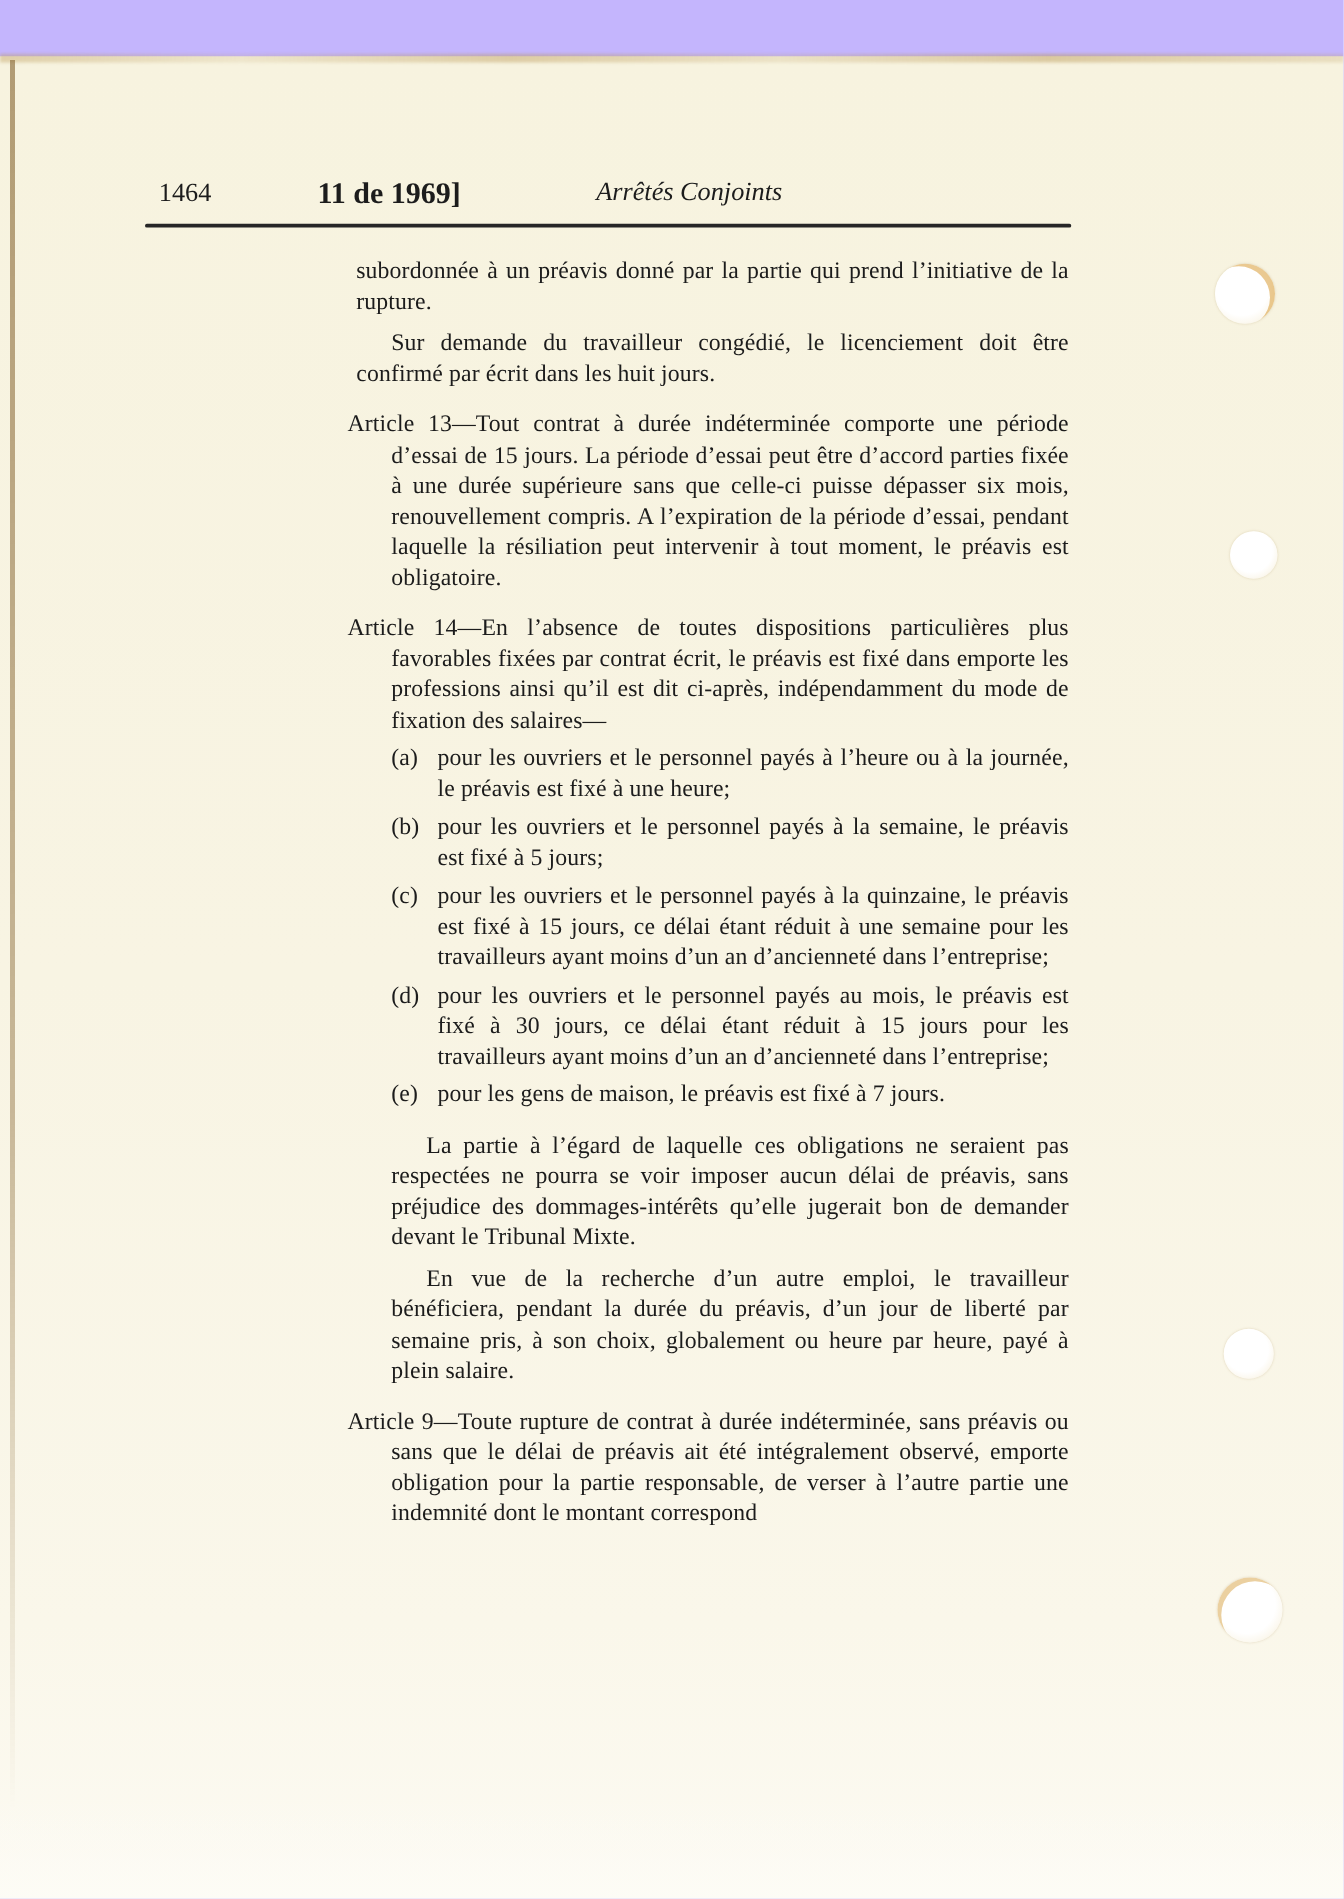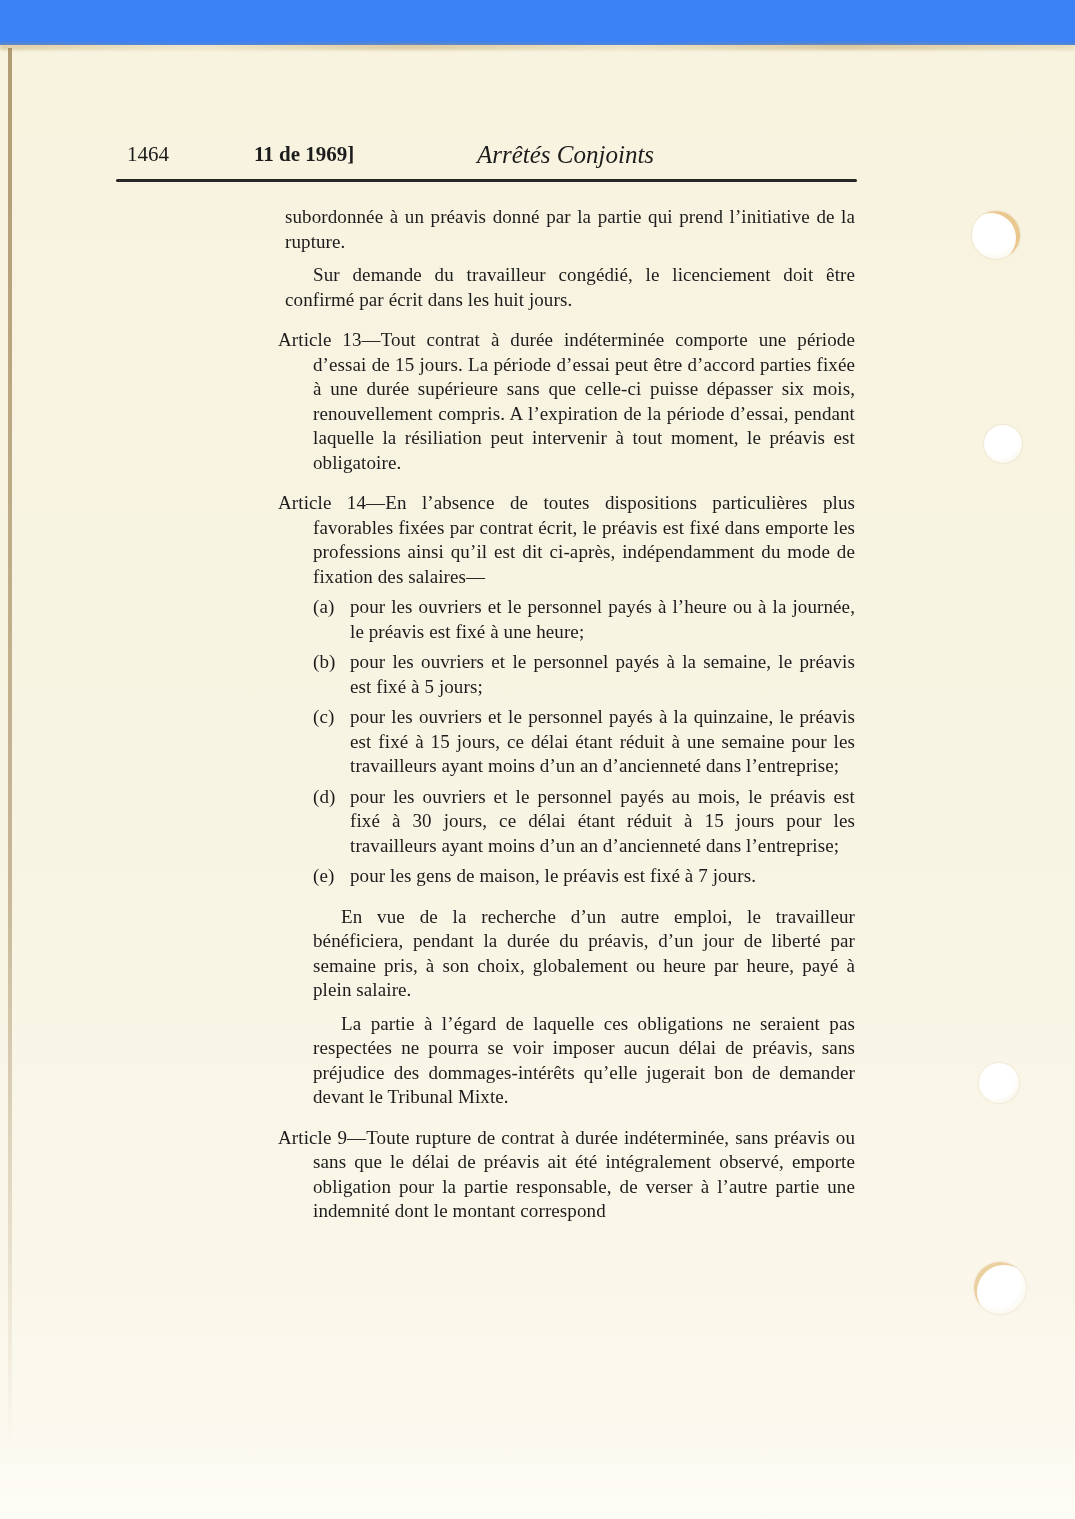--- a/index.html
+++ b/index.html
@@ -1,19 +1,19 @@
 <!DOCTYPE html>
 <html><head>
 <meta charset="utf-8">
 <style>
   html, body { margin:0; padding:0; }
   .canvas {
     position:relative;
     width:1075px; height:1519px;
-    background:#3b82f6;
+    background:#c4b5fd;
     overflow:hidden;
     font-family:"Liberation Serif", serif;
     color:#1c1c1c;
   }
   
   .page {
     position:absolute; left:0; top:45px; right:0; bottom:0;
     background:linear-gradient(180deg,#f7f3df 0%,#f8f4e3 50%,#faf7ea 85%,#fcfaf2 100%);
   }
   .top-edge {
@@ -29,22 +29,22 @@
     background:linear-gradient(180deg, rgba(140,108,58,.65) 0%, rgba(140,108,58,.45) 60%, rgba(140,108,58,0) 100%);
     filter:blur(.6px);
   }
   .bottom-fade {
     position:absolute; left:0; bottom:0; width:100%; height:80px;
     background:linear-gradient(180deg, rgba(253,252,246,0), rgba(253,252,246,.85));
     pointer-events:none;
   }
   
   .hdr-pageno   { position:absolute; left:127px; top:142px; font-size:21px; }
-  .hdr-issue    { position:absolute; left:254px; top:142px; font-size:21px; font-weight:bold; }
-  .hdr-title    { position:absolute; left:477px; top:141px; font-size:25px; font-style:italic; }
+  .hdr-issue    { position:absolute; left:254px; top:142px; font-size:24px; font-weight:bold; }
+  .hdr-title    { position:absolute; left:477px; top:141px; font-size:21px; font-style:italic; }
   .hdr-rule     { position:absolute; left:116px; top:179px; width:741px; height:3px; background:#262626; border-radius:2px; }
   
   .doc-body {
     position:absolute; left:250px; top:205px; width:605px;
     font-size:19px; line-height:24.5px; letter-spacing:.1px;
   }
   .doc-body p { text-align:justify; }
   .p-cont  { margin:0 0 0 35px; }
   .p-ind   { margin:9px 0 0 35px; text-indent:28px; }
   .article { margin-top:16px;margin-left:28px; }
@@ -115,22 +115,22 @@
           <div class="item-text">pour les ouvriers et le personnel payés au mois, le préavis est fixé à 30 jours, ce délai étant réduit à 15 jours pour les travailleurs ayant moins d’un an d’ancienneté dans l’entreprise;</div>
         </div>
         <div class="item">
           <span class="item-marker">(e)</span>
           <div class="item-text">pour les gens de maison, le préavis est fixé à 7 jours.</div>
         </div>
       </div>
     </div>
 
     <div class="article">
+      <p class="art-extra">La partie à l’égard de laquelle ces obligations ne seraient pas respectées ne pourra se voir imposer aucun délai de préavis, sans préjudice des dommages-intérêts qu’elle jugerait bon de demander devant le Tribunal Mixte.</p>
       <p class="art-extra">En vue de la recherche d’un autre emploi, le travailleur bénéficiera, pendant la durée du préavis, d’un jour de liberté par semaine pris, à son choix, globalement ou heure par heure, payé à plein salaire.</p>
-      <p class="art-extra">La partie à l’égard de laquelle ces obligations ne seraient pas respectées ne pourra se voir imposer aucun délai de préavis, sans préjudice des dommages-intérêts qu’elle jugerait bon de demander devant le Tribunal Mixte.</p>
     </div>
 
     <div class="article">
       <p class="art-p"><span>Article 9</span><span>—Toute rupture de contrat à durée indéterminée, sans préavis ou sans que le délai de préavis ait été intégralement observé, emporte obligation pour la partie responsable, de verser à l’autre partie une indemnité dont le montant correspond</span></p>
     </div>
 
   </div>
 
   <div class="hole hole-1"></div>
   <div class="hole hole-2"></div>

